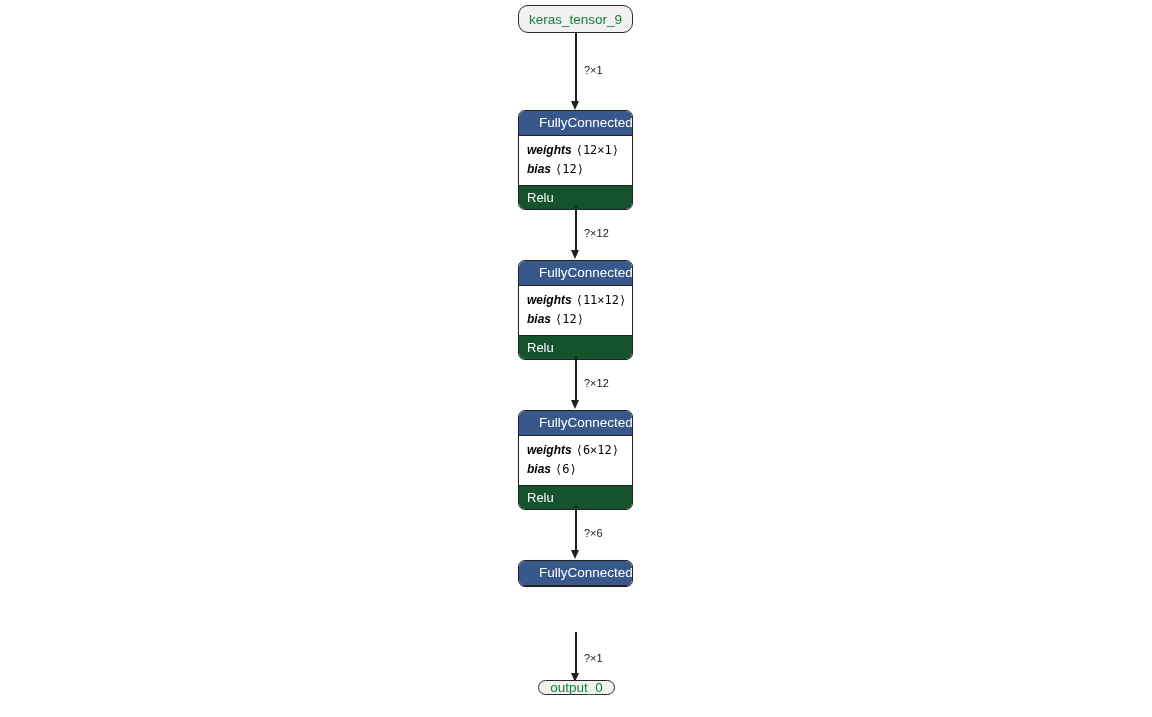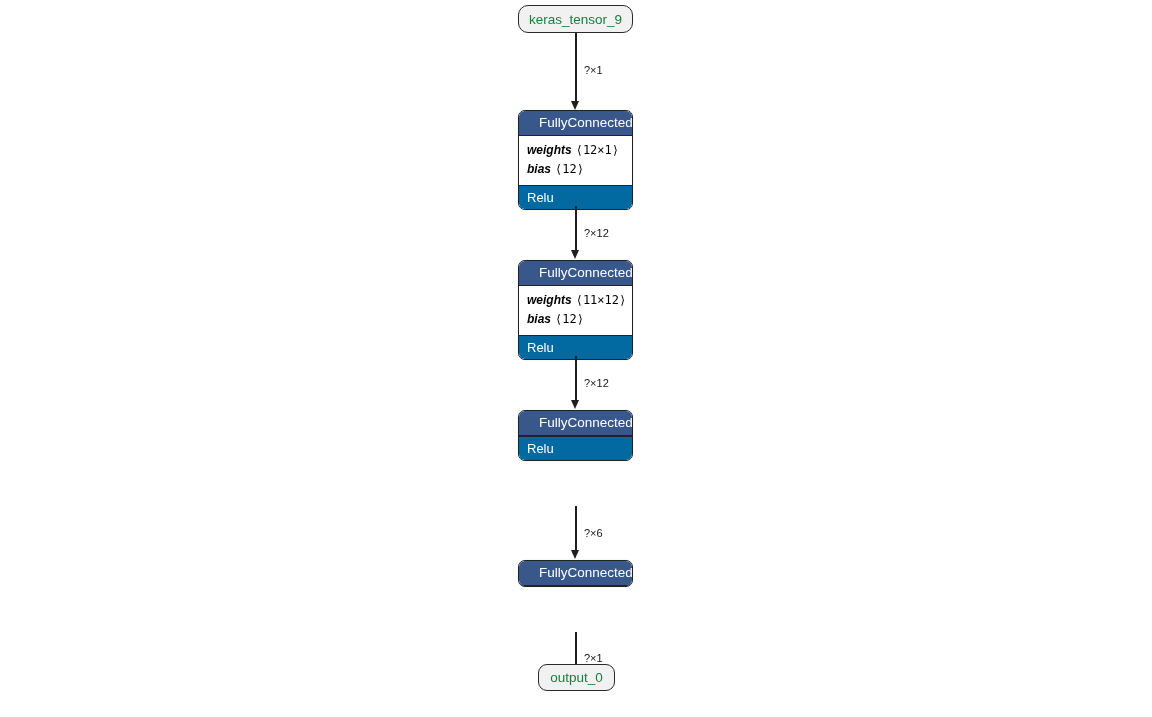--- a/index.html
+++ b/index.html
@@ -58,21 +58,21 @@
   }
   .attr-name { font-weight: bold; font-style: italic; }
   .attr-value {
     font-family: "DejaVu Sans Mono", "DejaVu Sans", monospace;
     font-size: 12px;
     margin-left: 4px;
   }
   .node-footer {
     height: 24px;
     line-height: 23px;
-    background: #0369a1;
+    background: #14532d;
     color: #ffffff;
     font-size: 13px;
     padding-left: 8px;
     border-top: 1px solid #222222;
   }
 
   
   .edge-line {
     position: absolute;
     width: 1.5px;
@@ -133,34 +133,38 @@
   </div>
 
   <div class="edge-line" style="left:575px; top:356px; height:44px;"></div>
   <div class="edge-arrow" style="left:571px; top:400px;"></div>
   <div class="edge-label" style="left:584px; top:377px;">?×12</div>
 
   <div class="node" style="left:518px; top:410px; width:115px;">
     <div class="node-header">
       <span>FullyConnected</span>
     </div>
+    <div class="node-body">
+      <div class="attr-row"><span class="attr-name">weights</span><span class="attr-value">⟨6×12⟩</span></div>
+      <div class="attr-row"><span class="attr-name">bias</span><span class="attr-value">⟨6⟩</span></div>
+    </div>
     <div class="node-footer">Relu</div>
   </div>
 
   <div class="edge-line" style="left:575px; top:506px; height:44px;"></div>
   <div class="edge-arrow" style="left:571px; top:550px;"></div>
   <div class="edge-label" style="left:584px; top:527px;">?×6</div>
 
   <div class="node" style="left:518px; top:560px; width:115px;">
     <div class="node-header">
       <span>FullyConnected</span>
     </div>
   </div>
 
   <div class="edge-line" style="left:575px; top:632px; height:41px;"></div>
   <div class="edge-arrow" style="left:571px; top:673px;"></div>
   <div class="edge-label" style="left:584px; top:652px;">?×1</div>
 
-  <div class="io-node" style="left:538px; top:664px; width:77px; height:27px; border-radius:9px;">
+  <div class="io-node" style="left:538px; top:680px; width:77px; height:15px; border-radius:9px;">
     <span>output_0</span>
   </div>
 
 </div>
 
 </body></html>

